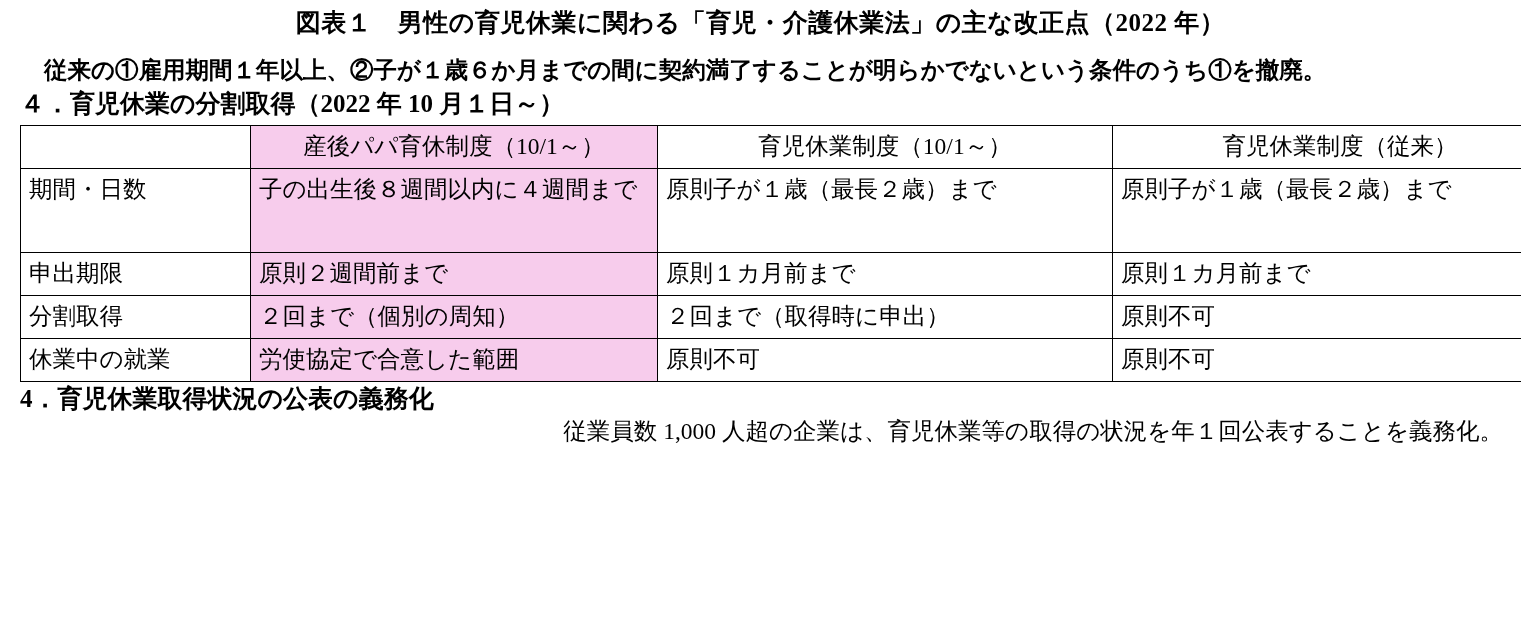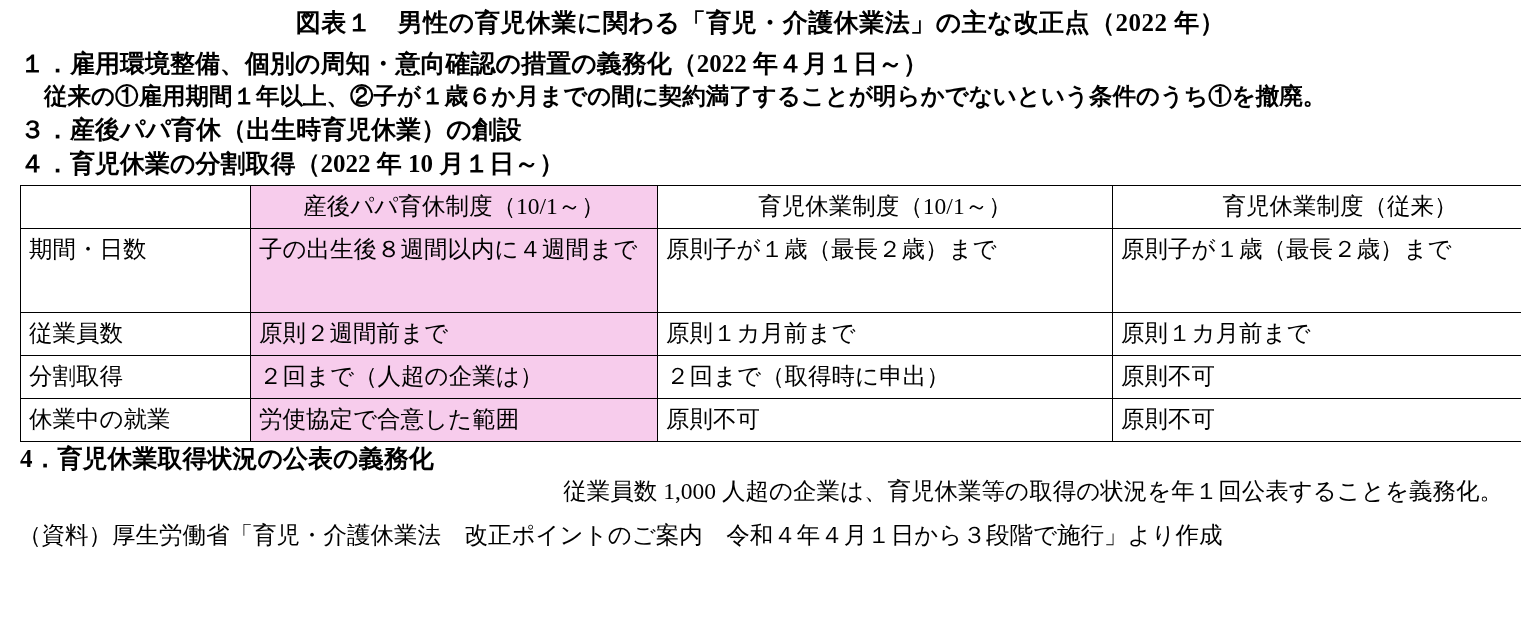--- a/index.html
+++ b/index.html
@@ -20,21 +20,21 @@
     height: 625px;
     box-sizing: border-box;
     padding: 0 18px;
   }
   .fig-title {
     text-align: center;
     font-size: 25px;
     font-weight: bold;
     letter-spacing: 0.5px;
     margin-top: 6px;
-    margin-bottom: 8px;
+    margin-bottom: 16px;
   }
   .line-bold {
     font-size: 25px;
     font-weight: bold;
     line-height: 1.36;
     white-space: nowrap;
   }
   .line-normal {
     font-size: 23.5px;
     font-weight: bold;
@@ -84,63 +84,60 @@
   }
   .pad-left-26 { padding-left: 26px; }
 </style>
 </head>
 <body>
 
 <div class="page">
 
   <div class="fig-title">図表１　男性の育児休業に関わる「育児・介護休業法」の主な改正点（2022 年）</div>
 
-  <div class="line-bold indent-num">１．雇用環境整備、個別の周知・意向確認の措置の義務化（2022 年４月１日～）</div>
 
   <div class="line-normal">従来の①雇用期間１年以上、②子が１歳６か月までの間に契約満了することが明らかでないという条件のうち①を撤廃。</div>
 
-  <div class="line-bold indent-num">３．産後パパ育休（出生時育児休業）の創設</div>
 
   <div class="line-bold indent-num">４．育児休業の分割取得（2022 年 10 月１日～）</div>
 
   <table class="main-table">
     <thead>
       <tr>
         <th class="col-label"></th>
         <th class="col-a pink">産後パパ育休制度（10/1～）</th>
         <th class="col-b">育児休業制度（10/1～）</th>
         <th class="col-c">育児休業制度（従来）</th>
       </tr>
     </thead>
     <tbody>
       <tr class="tall">
         <td class="cell-label">期間・日数</td>
         <td class="pink">子の出生後８週間以内に４週間まで</td>
         <td>原則子が１歳（最長２歳）まで</td>
         <td>原則子が１歳（最長２歳）まで</td>
       </tr>
       <tr>
-        <td class="cell-label">従業員数</td>
+        <td class="cell-label">申出期限</td>
         <td class="pink">原則２週間前まで</td>
         <td>原則１カ月前まで</td>
         <td>原則１カ月前まで</td>
       </tr>
       <tr>
         <td class="cell-label">分割取得</td>
-        <td class="pink">２回まで（人超の企業は）</td>
+        <td class="pink">２回まで（個別の周知）</td>
         <td>２回まで（取得時に申出）</td>
         <td>原則不可</td>
       </tr>
       <tr>
         <td class="cell-label">休業中の就業</td>
         <td class="pink">労使協定で合意した範囲</td>
         <td>原則不可</td>
         <td>原則不可</td>
       </tr>
     </tbody>
   </table>
 
   <div class="line-bold indent-num">4．育児休業取得状況の公表の義務化</div>
   <div class="foot-normal pad-left-26">従業員数 1,000 人超の企業は、育児休業等の取得の状況を年１回公表することを義務化。</div>
 
-  <div class="foot-source">（資料）厚生労働省「育児・介護休業法　改正ポイントのご案内　令和４年４月１日から３段階で施行」より作成</div>
 
 </div>
 
 </body></html>

